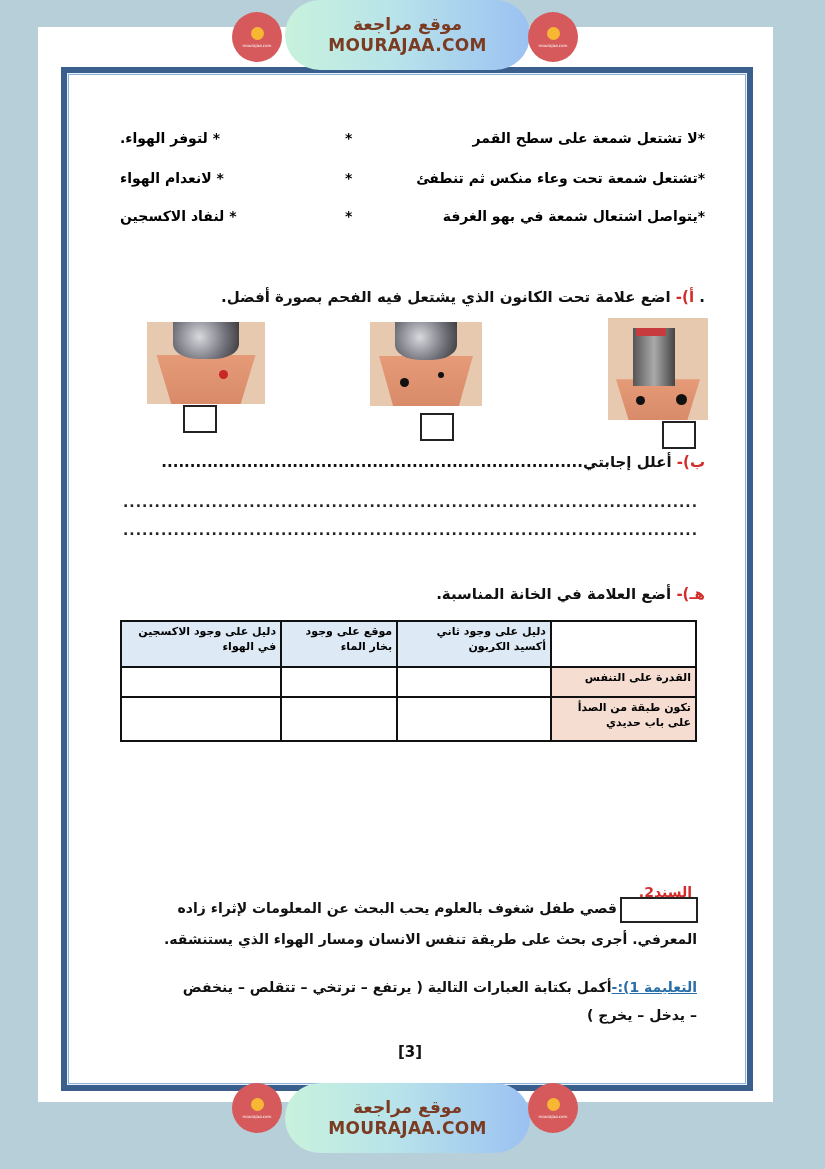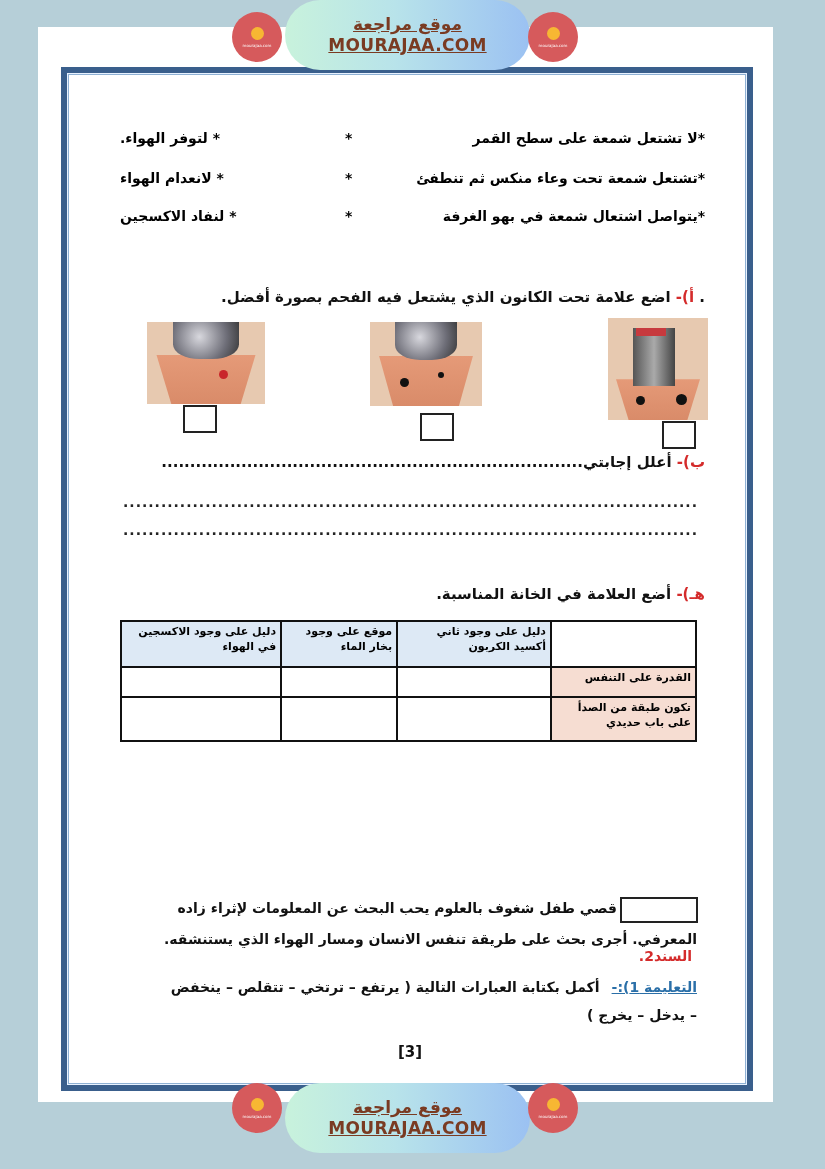--- a/index.html
+++ b/index.html
@@ -15,21 +15,21 @@
   .frame {
     position:absolute; left:61px; top:67px; width:692px; height:1024px;
     border:6px solid #3a5f8c; box-sizing:border-box;
     box-shadow: inset 0 0 0 1px #e8f2ff, inset 0 0 0 2px #8fb1d4;
   }
   
   .banner-pill {
     position:absolute; width:245px; height:70px; border-radius:35px;
     background:linear-gradient(90deg,#c8f2dc 0%,#b8e3ea 45%,#9bc1f2 100%);
     display:flex; flex-direction:column; align-items:center; justify-content:center;
-    color:#7a3b22; font-weight:bold; text-decoration:underline;
+    color:#7a3b22; font-weight:bold; 
   }
   .banner-pill .ar { font-size:17px; line-height:20px; }
   .banner-pill .en { font-size:17px; line-height:22px; letter-spacing:0.3px; }
   .logo-circle {
     position:absolute; width:50px; height:50px; border-radius:50%;
     background:#d65a5c; display:flex; flex-direction:column; align-items:center; justify-content:center;
   }
   .logo-circle .sun { width:13px; height:13px; border-radius:50%; background:#f7b733; margin-bottom:3px; }
   .logo-circle .tiny { font-size:4px; color:#fff; line-height:5px; }
 
@@ -159,26 +159,26 @@
   <tr style="height:44px;">
     <td class="rowh">تكون طبقة من الصدأ على باب حديدي</td>
     <td></td>
         <td></td>
         <td></td>
   </tr>
 </tbody>
   </table>
 
 <div class="sanad-box"></div>
-<div class="txt rtl red" style="right:133px;top:948px;font-size:14px;">السند2.</div>
+<div class="txt rtl red" style="right:133px;top:884px;font-size:14px;">السند2.</div>
 <div class="txt rtl" style="right:208px;top:900px;font-size:14px;">قصي طفل شغوف بالعلوم يحب البحث عن المعلومات لإثراء زاده</div>
 <div class="txt rtl" style="right:128px;top:931px;font-size:14px;">المعرفي. أجرى بحث على طريقة تنفس الانسان ومسار الهواء الذي يستنشقه.</div>
 
 <div class="txt rtl" style="right:128px;top:979px;font-size:14px;white-space:nowrap;">
-  <span style="color:#2a6fa8;text-decoration:underline;padding-left:12px;">التعليمة 1):-</span><span>أكمل بكتابة العبارات التالية ( يرتفع – ترتخي – تتقلص – ينخفض</span>
+  <span style="color:#2a6fa8;text-decoration:underline;">التعليمة 1):-</span><span>أكمل بكتابة العبارات التالية ( يرتفع – ترتخي – تتقلص – ينخفض</span>
 </div>
 <div class="txt rtl" style="right:128px;top:1007px;font-size:14px;">– يدخل – يخرج )</div>
 
 <div class="page-num">[3]</div>
 
 <div class="logo-circle" style="left:232px;top:1083px;">
   <div class="sun"></div>
   <div class="tiny">mourajaa.com</div>
 </div>
 <div class="banner-pill" style="left:285px;top:1083px;">

